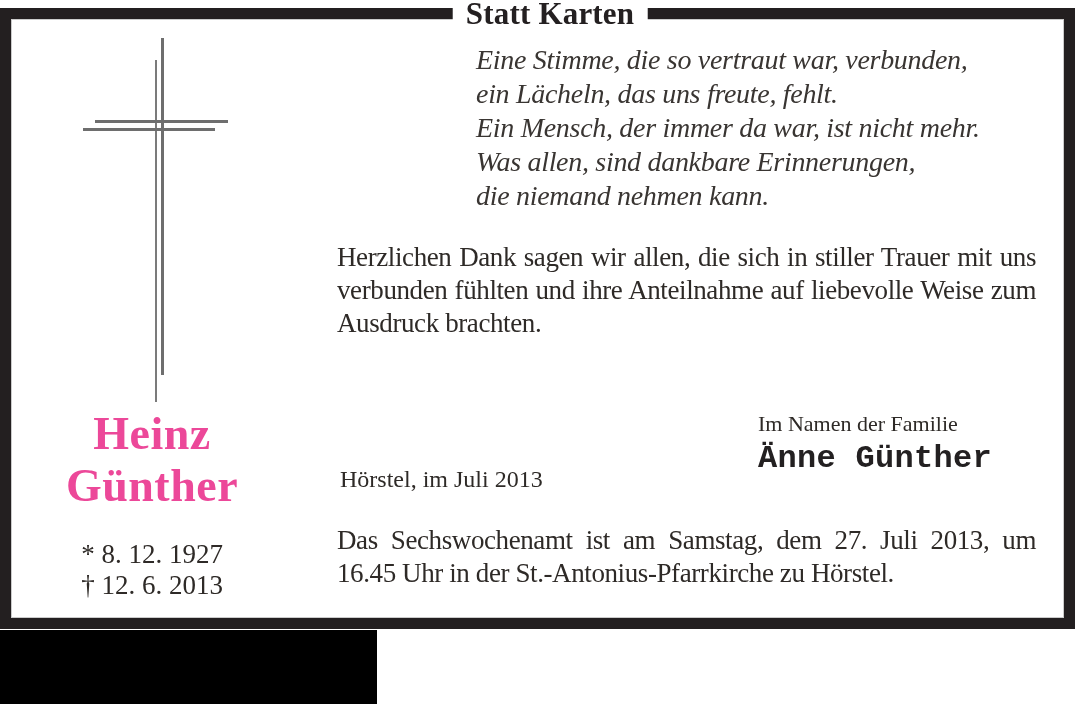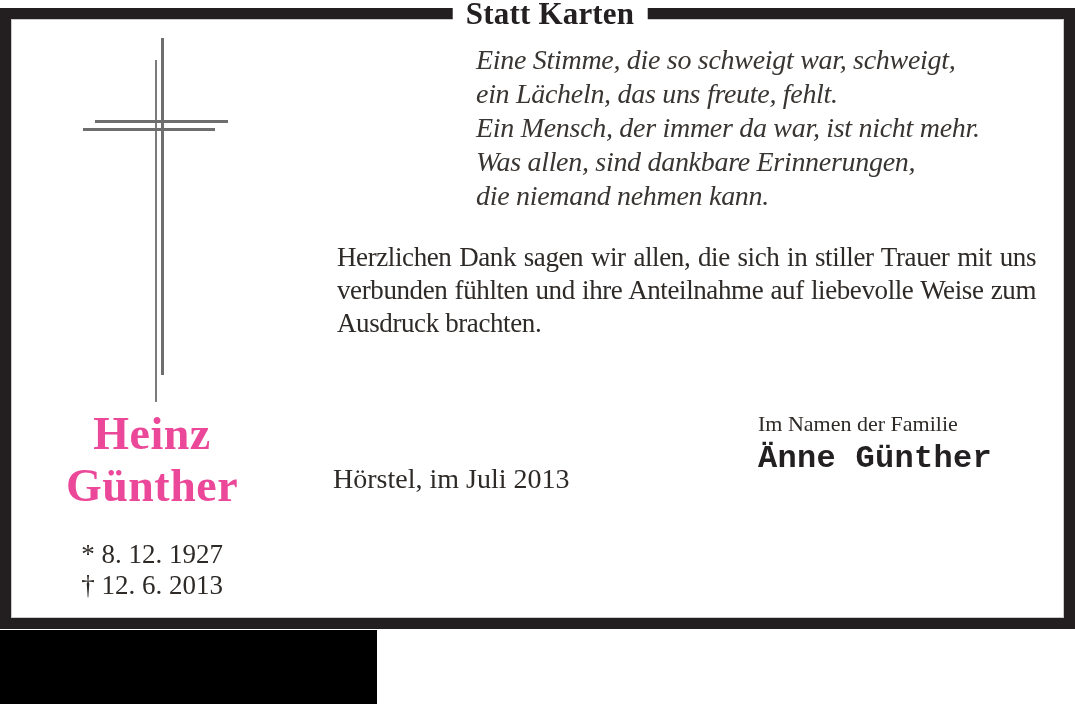--- a/index.html
+++ b/index.html
@@ -83,22 +83,22 @@
   .family-block {
     position: absolute;
     left: 758px; top: 364px;
     text-align: left;
     white-space: nowrap;
   }
   .family-intro { font-size: 22px; line-height: 32px; margin-top: 44px; }
   .family-name  { font-size: 32px; line-height: 37px; font-weight: bold; color: #232021; letter-spacing: 0.3px; font-family: Liberation Mono, monospace; }
   .place-date {
     position: absolute;
-    left: 333px; top: 463px;
-    font-size: 28px;
+    left: 340px; top: 463px;
+    font-size: 24px;
     line-height: 32px;
     white-space: nowrap;
   }
   .service {
     position: absolute;
     left: 337px; top: 524px;
     width: 699px;
     font-size: 27px;
     line-height: 33px;
     text-align: justify;
@@ -130,32 +130,33 @@
   <div class="name-block">
     <div class="name-line">Heinz</div>
     <div class="name-line">Günther</div>
     <div class="dates">
       <div>* 8. 12. 1927</div>
       <div>† 12. 6. 2013</div>
     </div>
   </div>
 
   <div class="poem">
-    <div>Eine Stimme, die so schweigt war, schweigt,</div>
+    <div>Eine Stimme, die so vertraut war, verbunden,</div>
     <div>ein Lächeln, das uns freute, fehlt.</div>
     <div>Ein Mensch, der immer da war, ist nicht mehr.</div>
     <div>Was allen, sind dankbare Erinnerungen,</div>
     <div>die niemand nehmen kann.</div>
   </div>
 
   <div class="thanks">Herzlichen Dank sagen wir allen, die sich in stiller Trauer mit uns verbunden fühlten und ihre Anteilnahme auf liebevolle Weise zum Ausdruck brachten.</div>
 
   <div class="family-block">
     <div class="family-intro">Im Namen der Familie</div>
     <div class="family-name">Änne Günther</div>
   </div>
 
   <div class="place-date">Hörstel, im Juli 2013</div>
 
+  <div class="service">Das Sechswochenamt ist am Samstag, dem 27. Juli 2013, um 16.45 Uhr in der St.-Antonius-Pfarrkirche zu Hörstel.</div>
 
   <div class="corner-block"></div>
 
 </div>
 
 </body></html>

